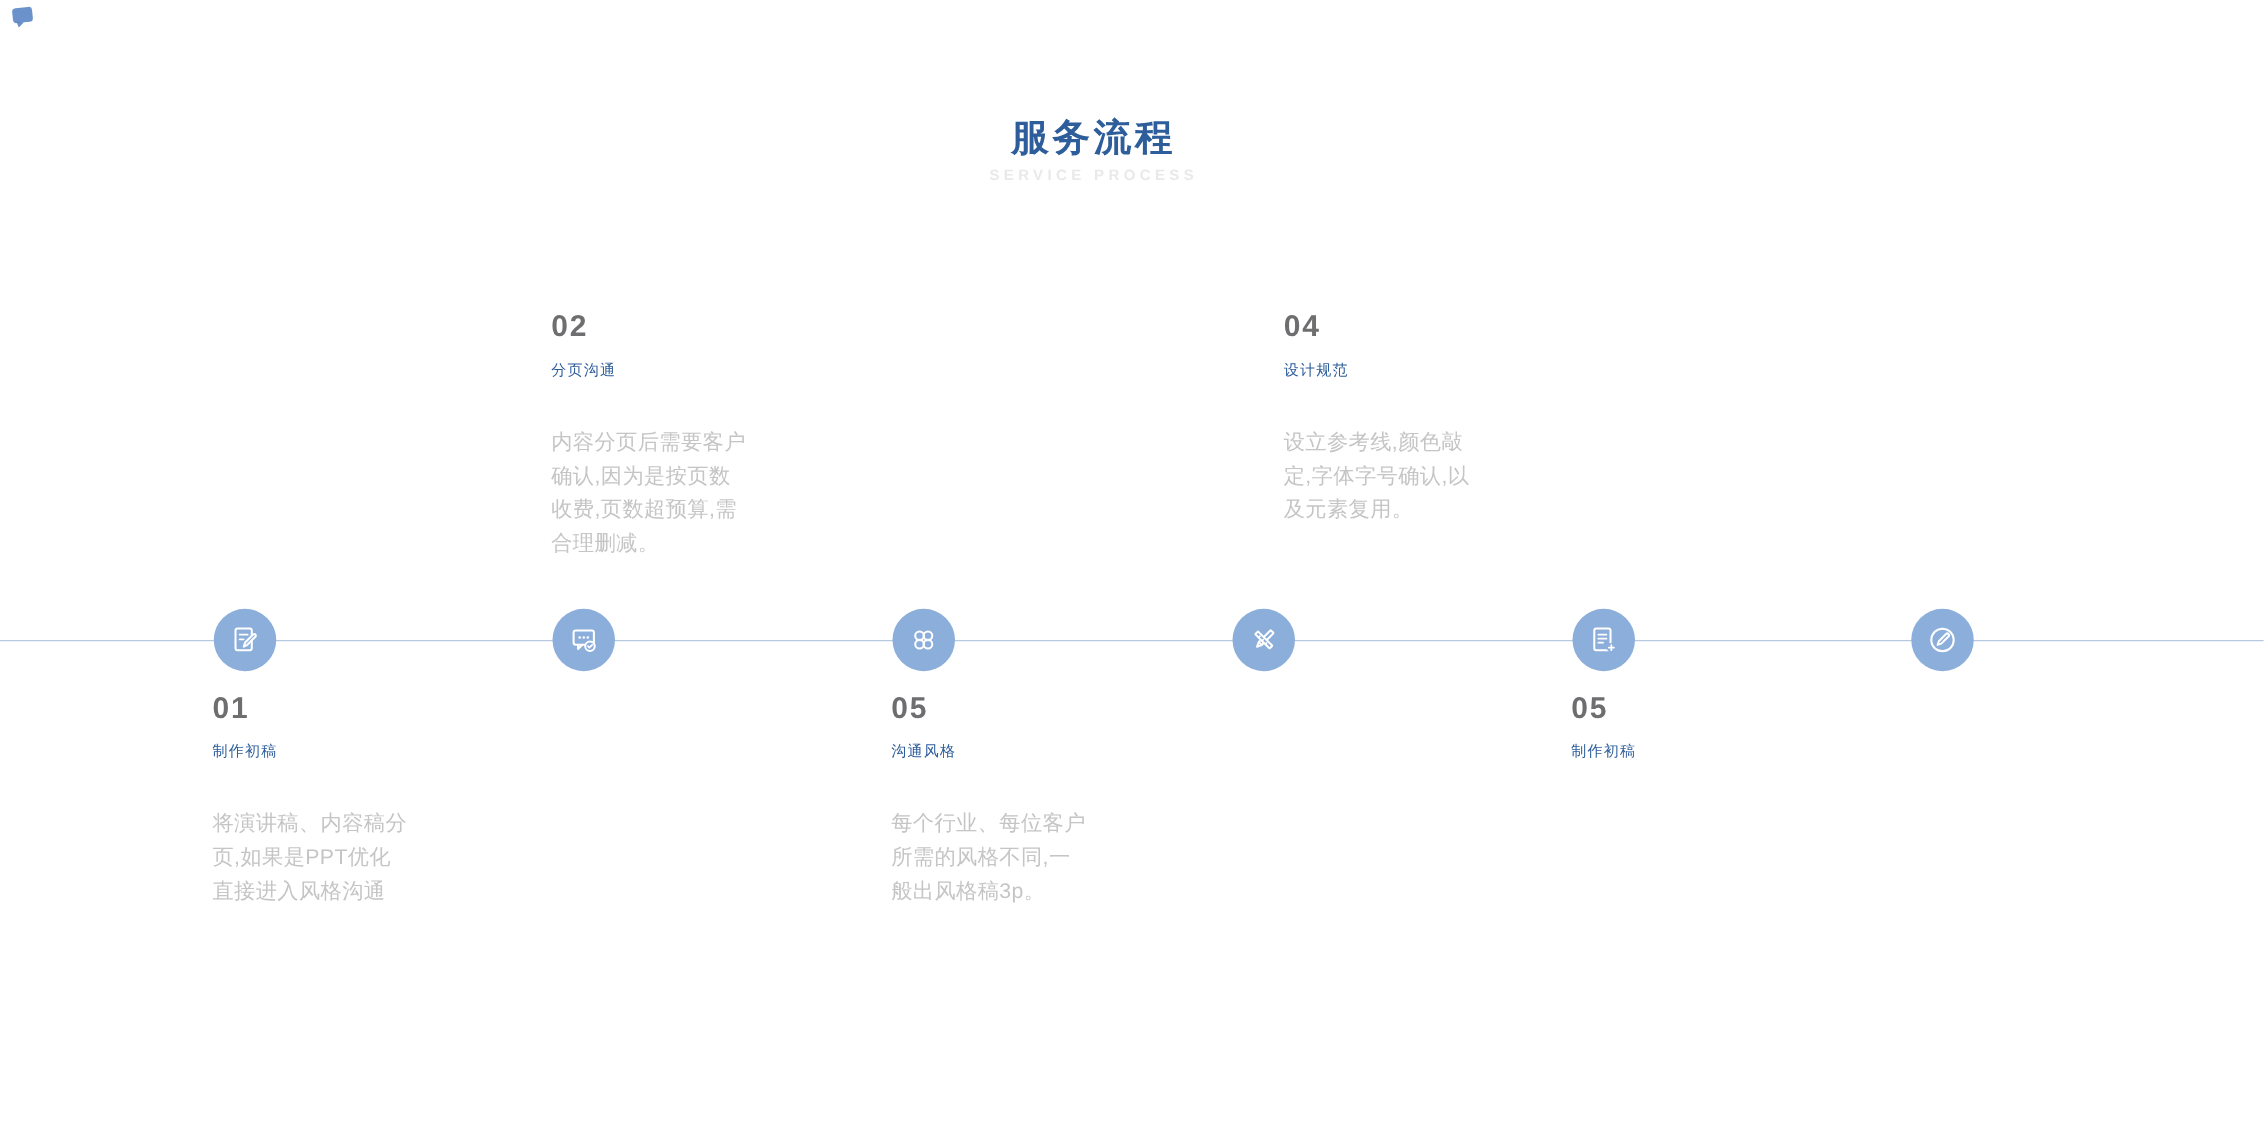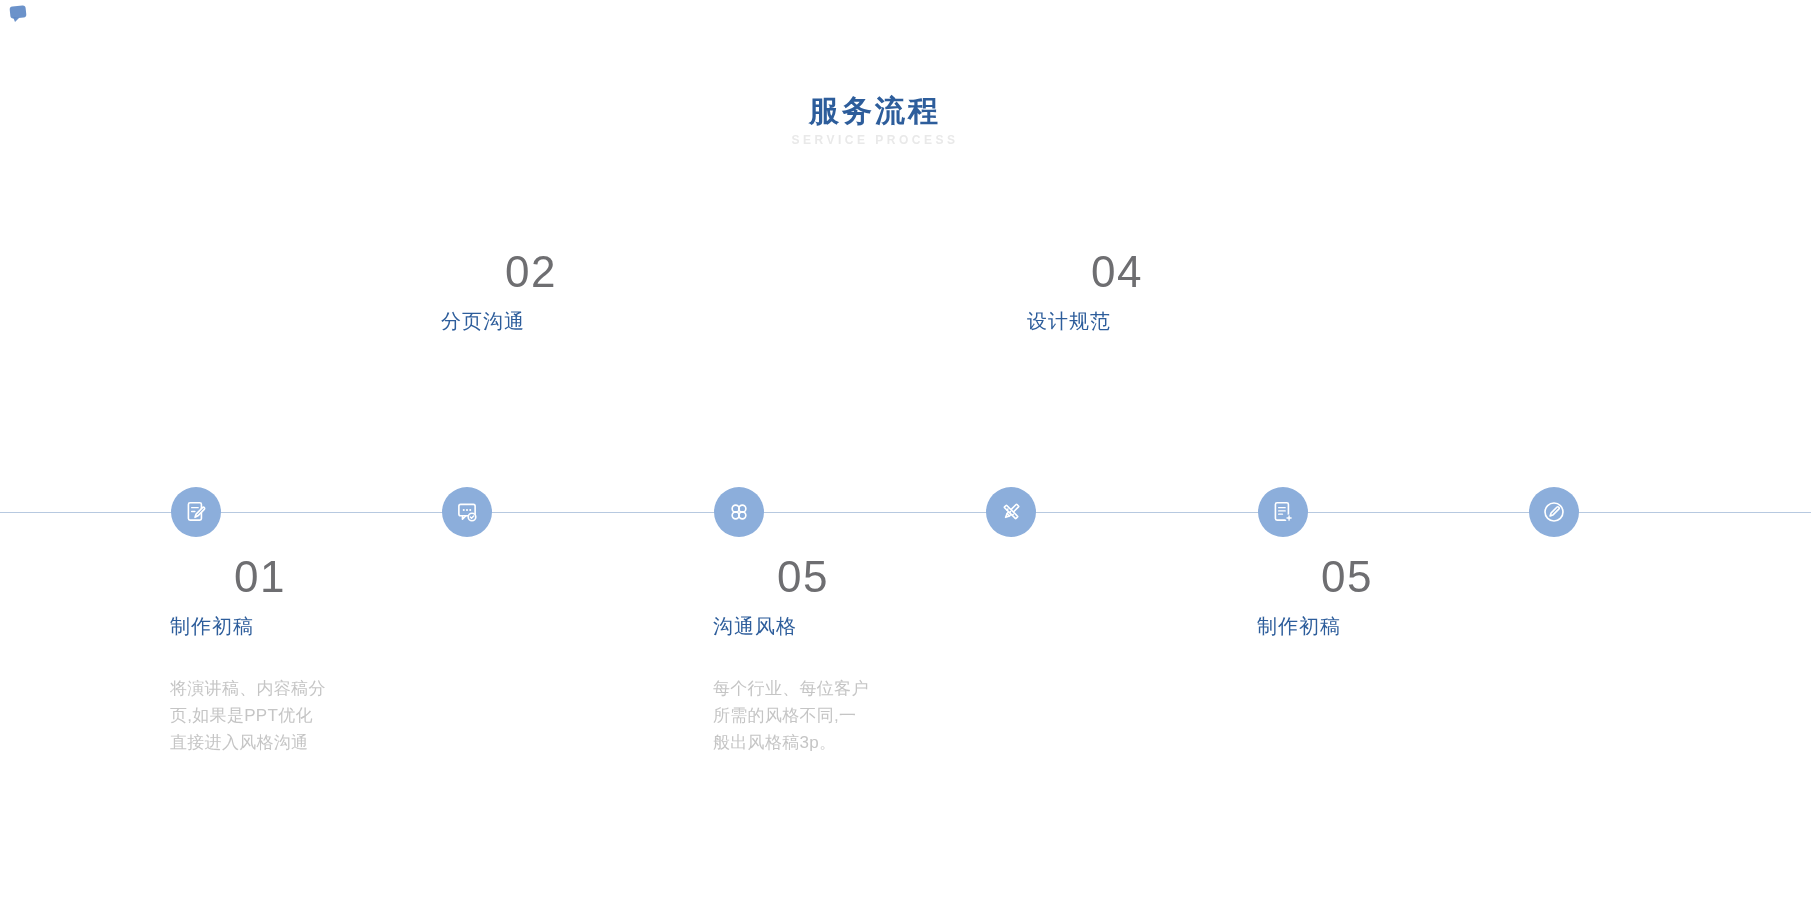--- a/index.html
+++ b/index.html
@@ -49,25 +49,25 @@
   .node .stroke{fill:none;stroke:#ffffff;stroke-width:1.5;stroke-linecap:round;stroke-linejoin:round;}
   .node .thin{stroke-width:1.3;}
   .node .dot{fill:#ffffff;stroke:none;}
   .node .mask{fill:var(--icon-blue);}
 
   
   .step{position:absolute;width:180px;z-index:1;}
   .step.above{top:250px;}
   .step.below{top:555px;}
   .step-number{
-    font-size:44px;line-height:1;color:var(--number-gray);
-    letter-spacing:1.5px;font-weight:400;text-align:center;
+    font-size:24px;line-height:1;color:var(--number-gray);
+    letter-spacing:1.5px;font-weight:700;
   }
   .step-title{
-    margin-top:15px;font-size:20px;line-height:1.25;color:var(--accent-blue);
+    margin-top:15px;font-size:12px;line-height:1.25;color:var(--accent-blue);
     font-weight:500;letter-spacing:1px;
   }
   .step-desc{
     margin-top:36px;width:160px;font-size:17px;line-height:27px;
     color:var(--body-gray);letter-spacing:0.3px;
     word-break:break-word;
   }
 </style>
 </head>
 <body>
@@ -154,31 +154,33 @@
 
   <div class="step below" style="left:170px">
     <div class="step-number">01</div>
     <div class="step-title">制作初稿</div>
     <div class="step-desc">将演讲稿、内容稿分页,如果是PPT优化直接进入风格沟通</div>
   </div>
 
   <div class="step above" style="left:441px">
     <div class="step-number">02</div>
     <div class="step-title">分页沟通</div>
+    <div class="step-desc">内容分页后需要客户确认,因为是按页数收费,页数超预算,需合理删减。</div>
   </div>
 
   <div class="step below" style="left:713px">
     <div class="step-number">05</div>
     <div class="step-title">沟通风格</div>
     <div class="step-desc">每个行业、每位客户所需的风格不同,一般出风格稿3p。</div>
   </div>
 
   <div class="step above" style="left:1027px">
     <div class="step-number">04</div>
     <div class="step-title">设计规范</div>
+    <div class="step-desc">设立参考线,颜色敲定,字体字号确认,以及元素复用。</div>
   </div>
 
   <div class="step below" style="left:1257px">
     <div class="step-number">05</div>
     <div class="step-title">制作初稿</div>
   </div>
 
 
 </div>
 

